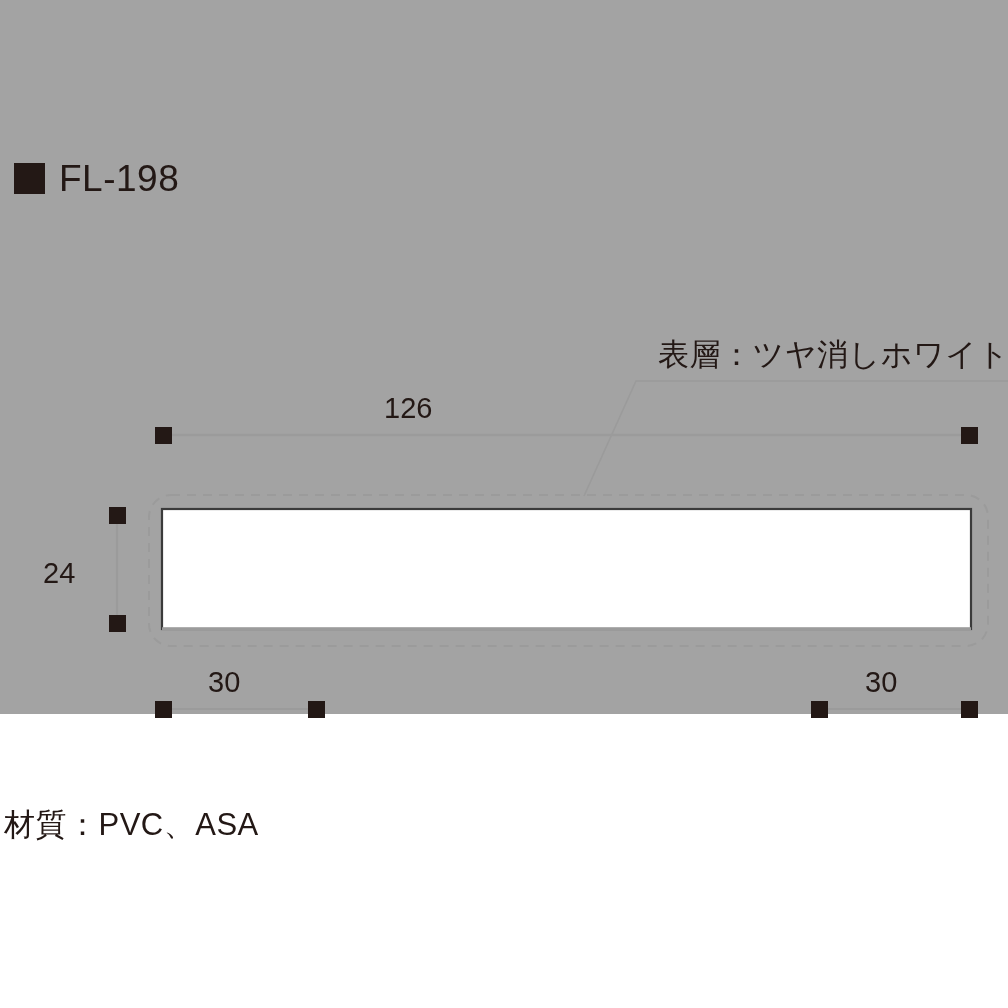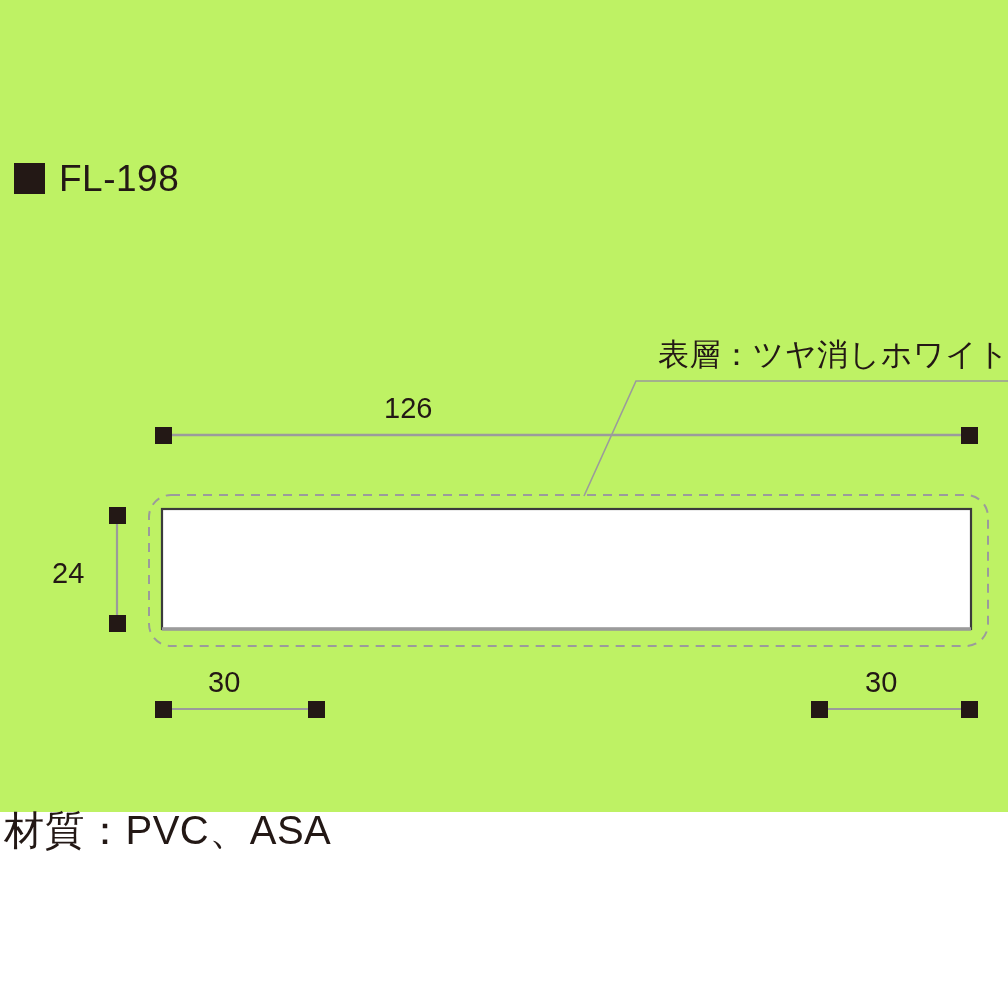--- a/index.html
+++ b/index.html
@@ -12,22 +12,22 @@
     height: 1008px;
     font-family: "Liberation Sans", "DejaVu Sans", sans-serif;
     color: #231815;
     position: relative;
     overflow: hidden;
   }
   #sheet {
     position: absolute;
     left: 0; top: 0;
     width: 1008px;
-    height: 812px;
-    background: #bef264;
+    height: 714px;
+    background: #a3a3a3;
   }
   
   .title-row {
     position: absolute;
     left: 14px;
     top: 160px;
     display: flex;
     align-items: center;
     gap: 14px;
   }
@@ -53,36 +53,36 @@
     line-height: 1.2;
     color: #231815;
     white-space: nowrap;
     letter-spacing: 0.5px;
   }
   
   .footer-text {
     position: absolute;
     left: 4px;
     top: 806px;
-    font-size: 40px;
+    font-size: 31px;
     line-height: 1.2;
     color: #231815;
     white-space: nowrap;
     letter-spacing: 0.5px;
   }
   
   .dim-label {
     position: absolute;
     font-size: 29px;
     line-height: 1;
     color: #231815;
     white-space: nowrap;
   }
   #dim-198-label { left: 384px; top: 394px; }
-  #dim-24-label  { left: 52px;  top: 559px; text-align: right; }
+  #dim-24-label  { left: 43px;  top: 559px; text-align: right; }
   #dim-30l-label { left: 208px; top: 668px; }
   #dim-30r-label { left: 865px; top: 668px; }
 
   
   #drawing {
     position: absolute;
     left: 0;
     top: 0;
     width: 1008px;
     height: 1008px;

